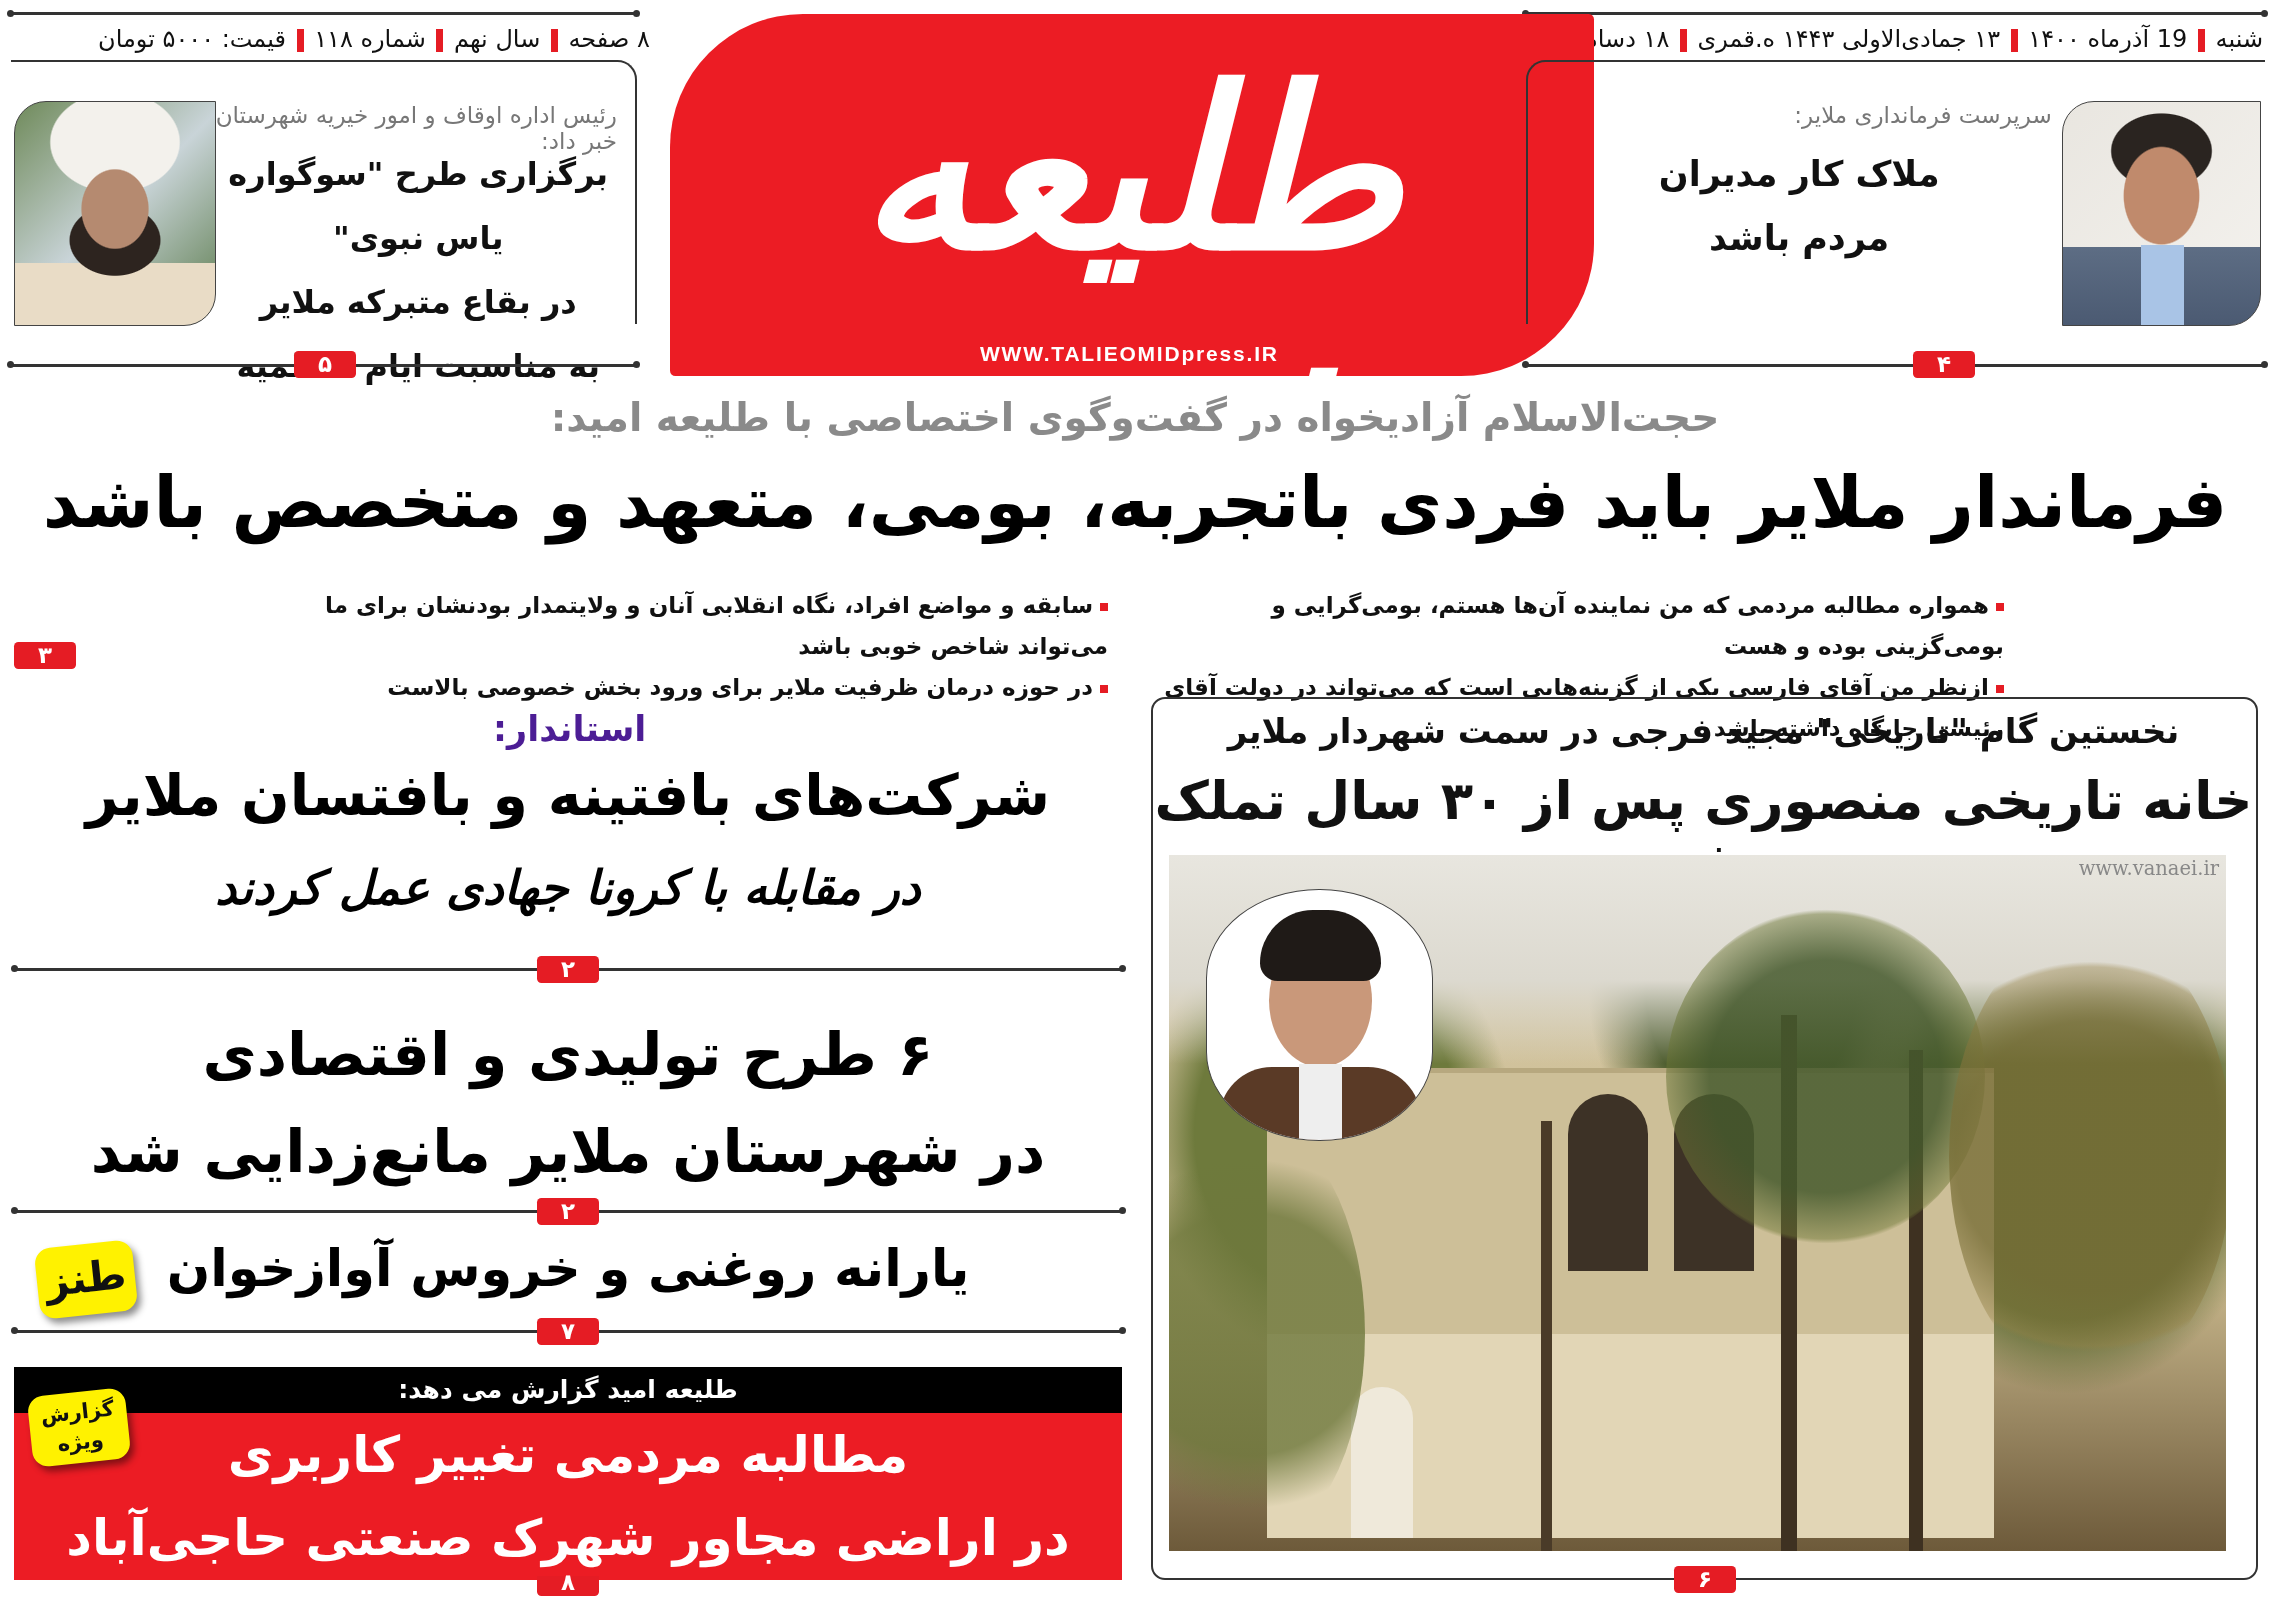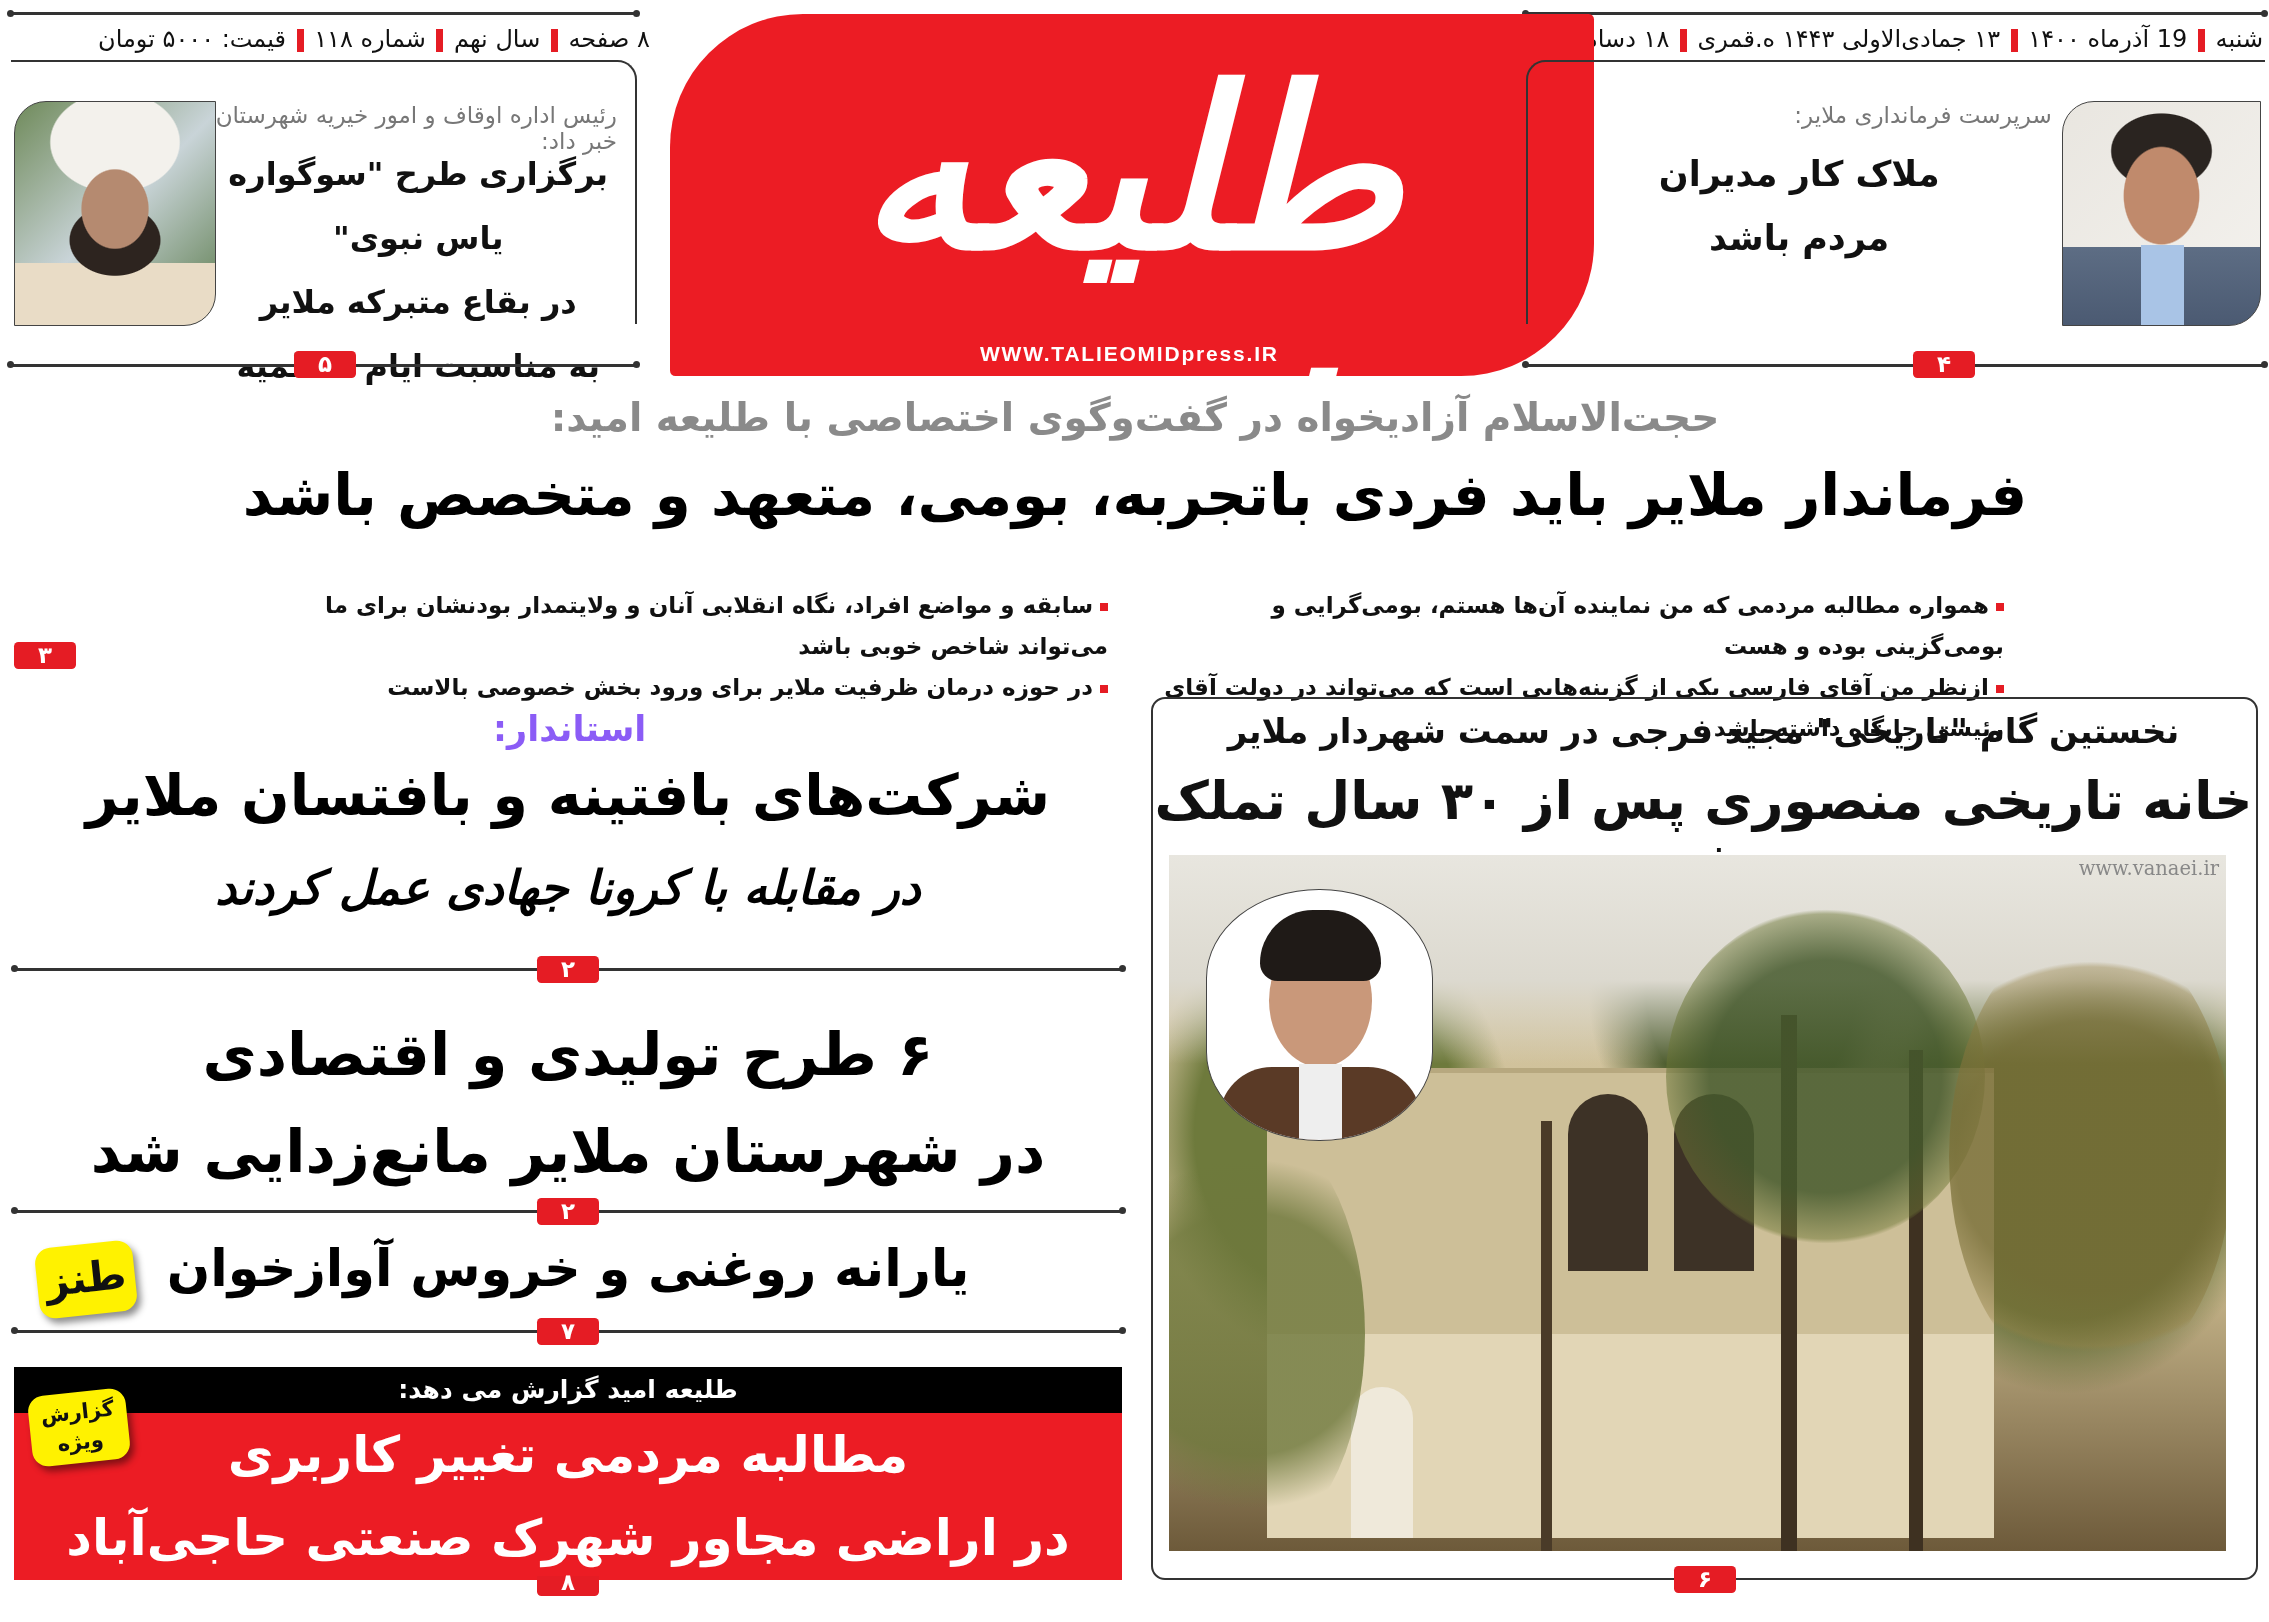--- a/index.html
+++ b/index.html
@@ -26,21 +26,21 @@
     font-family: "DejaVu Serif", serif; font-weight: bold; font-style: italic; font-size: 222px; line-height: 293px; letter-spacing: -3.5px; }
   .logo-url { position: absolute; left: 310px; top: 328px; color: #fff; font-family: "Liberation Sans", sans-serif; font-weight: bold;
     font-size: 21px; letter-spacing: 1.8px; direction: ltr; }
   .kicker { color: #777; font-size: 23px; }
   .side-title { font-weight: bold; font-size: 35px; line-height: 64px; text-align: center; color: #111; }
 
   .photo { position: absolute; border: 1.8px solid #444; border-radius: 32px 0 32px 0; overflow: hidden; }
 
   
   .super { color: #8a8a8a; font-weight: bold; font-size: 39px; text-align: center; }
-  .headline-main { font-weight: bold; font-size: 58px; text-align: center; letter-spacing: -0.9px; color: #000; }
+  .headline-main { font-weight: bold; font-size: 71px; text-align: center; letter-spacing: -0.9px; color: #000; }
 
   .bullets { font-size: 23px; font-weight: bold; line-height: 41px; color: #111; }
   .bullets .sq { display: inline-block; width: 8px; height: 8px; background: #e51c24; margin-left: 7px; vertical-align: middle; }
 
   .sec-title { font-weight: bold; text-align: center; color: #000; }
 
   .box-right { left: 1151px; top: 697px; width: 1107px; height: 883px; border: 2.7px solid #333; border-radius: 14px; }
 
   .badge-yellow { position: absolute; background: #fff200; border-radius: 16px; box-shadow: 3.5px 5.3px 7px rgba(0,0,0,0.45);
     font-weight: bold; text-align: center; color: #111; transform: rotate(-6deg); }
@@ -105,21 +105,21 @@
   <div><span class="sq"></span><span>همواره مطالبه مردمی که من نماینده آن‌ها هستم، بومی‌گرایی و بومی‌گزینی بوده و هست</span></div>
   <div><span class="sq"></span><span>ازنظر من آقای فارسی یکی از گزینه‌هایی است که می‌تواند در دولت آقای رئیسی جایگاه داشته باشد</span></div>
 </div>
 <div class="abs bullets" style="right:1162px; top:585px; width:851px;">
   <div><span class="sq"></span><span>سابقه و مواضع افراد، نگاه انقلابی آنان و ولایتمدار بودنشان برای ما می‌تواند شاخص خوبی باشد</span></div>
   <div><span class="sq"></span><span>در حوزه درمان ظرفیت ملایر برای ورود بخش خصوصی بالاست</span></div>
 </div>
 <div class="page-tag" style="left:14px; top:642px;">۳</div>
 
 <div class="abs" style="left:14px; top:700px; width:1108px; height:257px;">
-  <div class="abs kicker" style="left:479px; top:8.9px; font-weight:bold; font-size:35px; color:#8b5cf6;">استاندار:</div>
+  <div class="abs kicker" style="left:479px; top:8.9px; font-weight:bold; font-size:35px; color:#4c1d95;">استاندار:</div>
   <div class="sec-title" style="position:absolute; left:0; width:1108px; top:62px; font-size:57px;">شرکت‌های بافتینه و بافتسان ملایر</div>
   <div class="sec-title" style="position:absolute; left:0; width:1108px; top:160px; font-size:47px;font-style:italic;">در مقابله با کرونا جهادی عمل کردند</div>
 </div>
 <div class="hline" style="left:14px; top:968px; width:1108px;"></div>
 <div class="page-tag" style="left:537px; top:956px;">۲</div>
 
 <div class="abs" style="left:14px; top:1002px; width:1108px; height:195px;">
   <div class="sec-title" style="position:absolute; left:0; width:1108px; top:17.7px; font-size:59px;">۶ طرح تولیدی و اقتصادی</div>
   <div class="sec-title" style="position:absolute; left:0; width:1108px; top:115px; font-size:59px;">در شهرستان ملایر مانع‌زدایی شد</div>
 </div>

